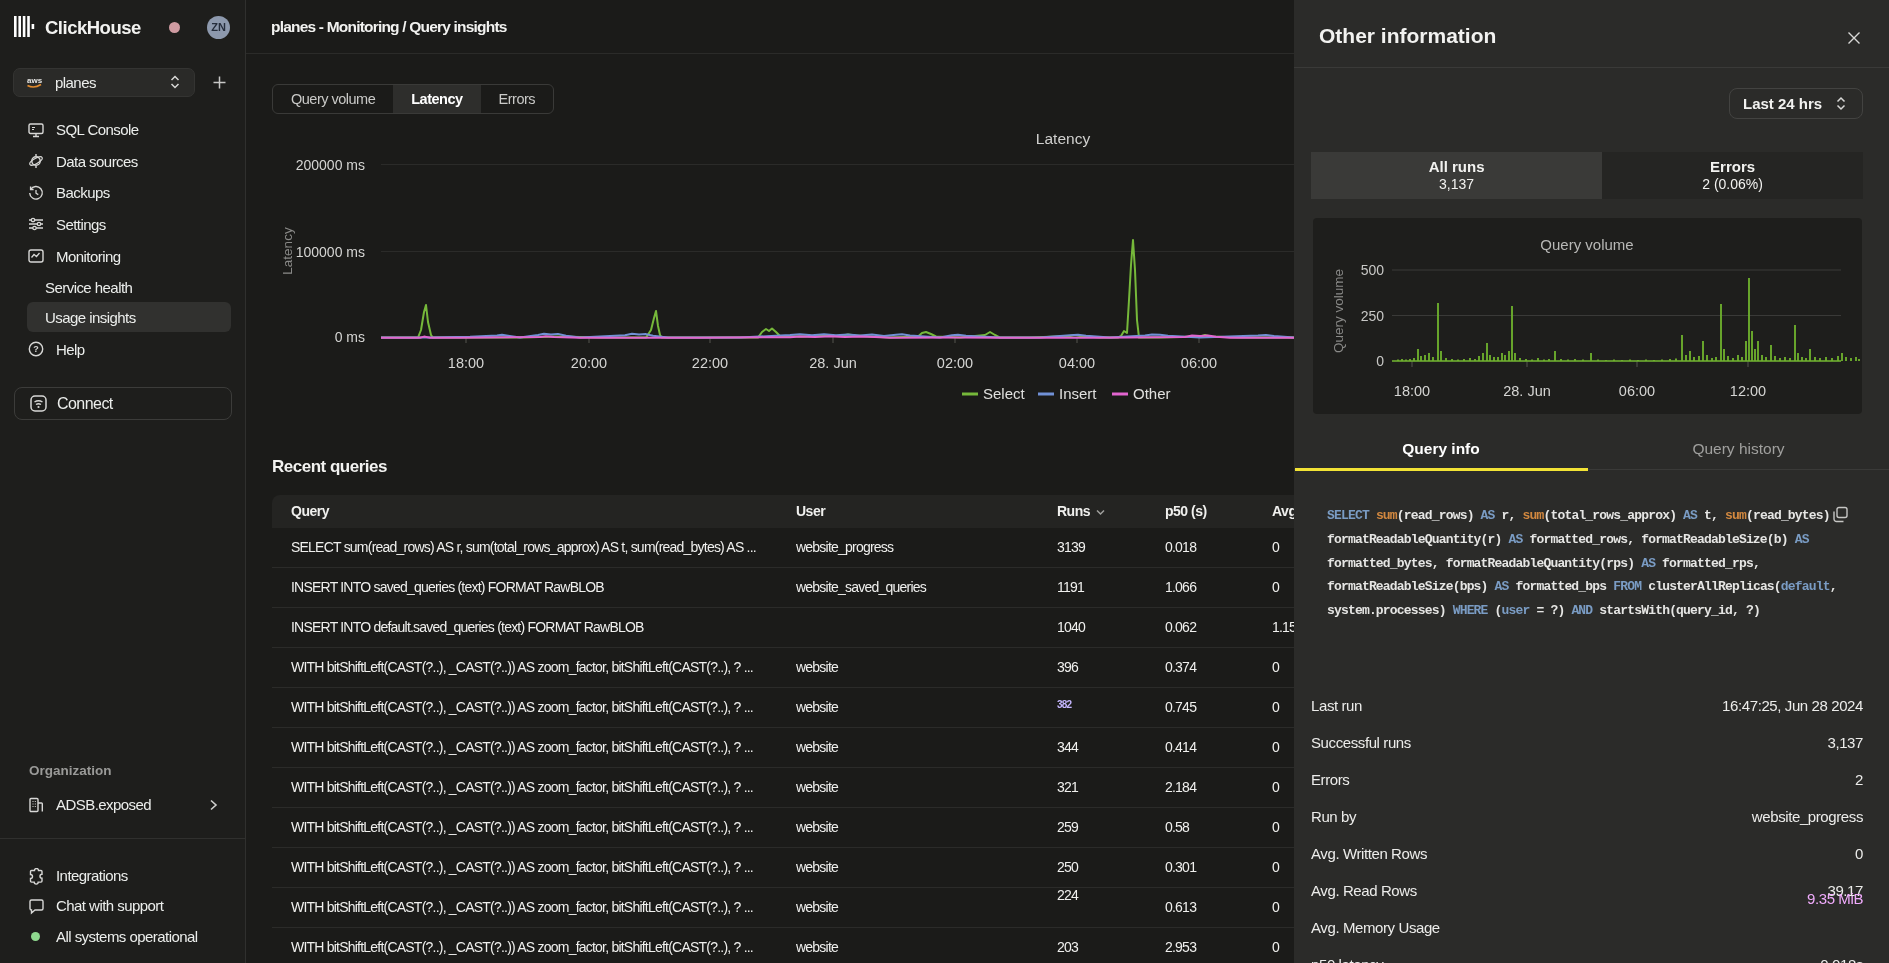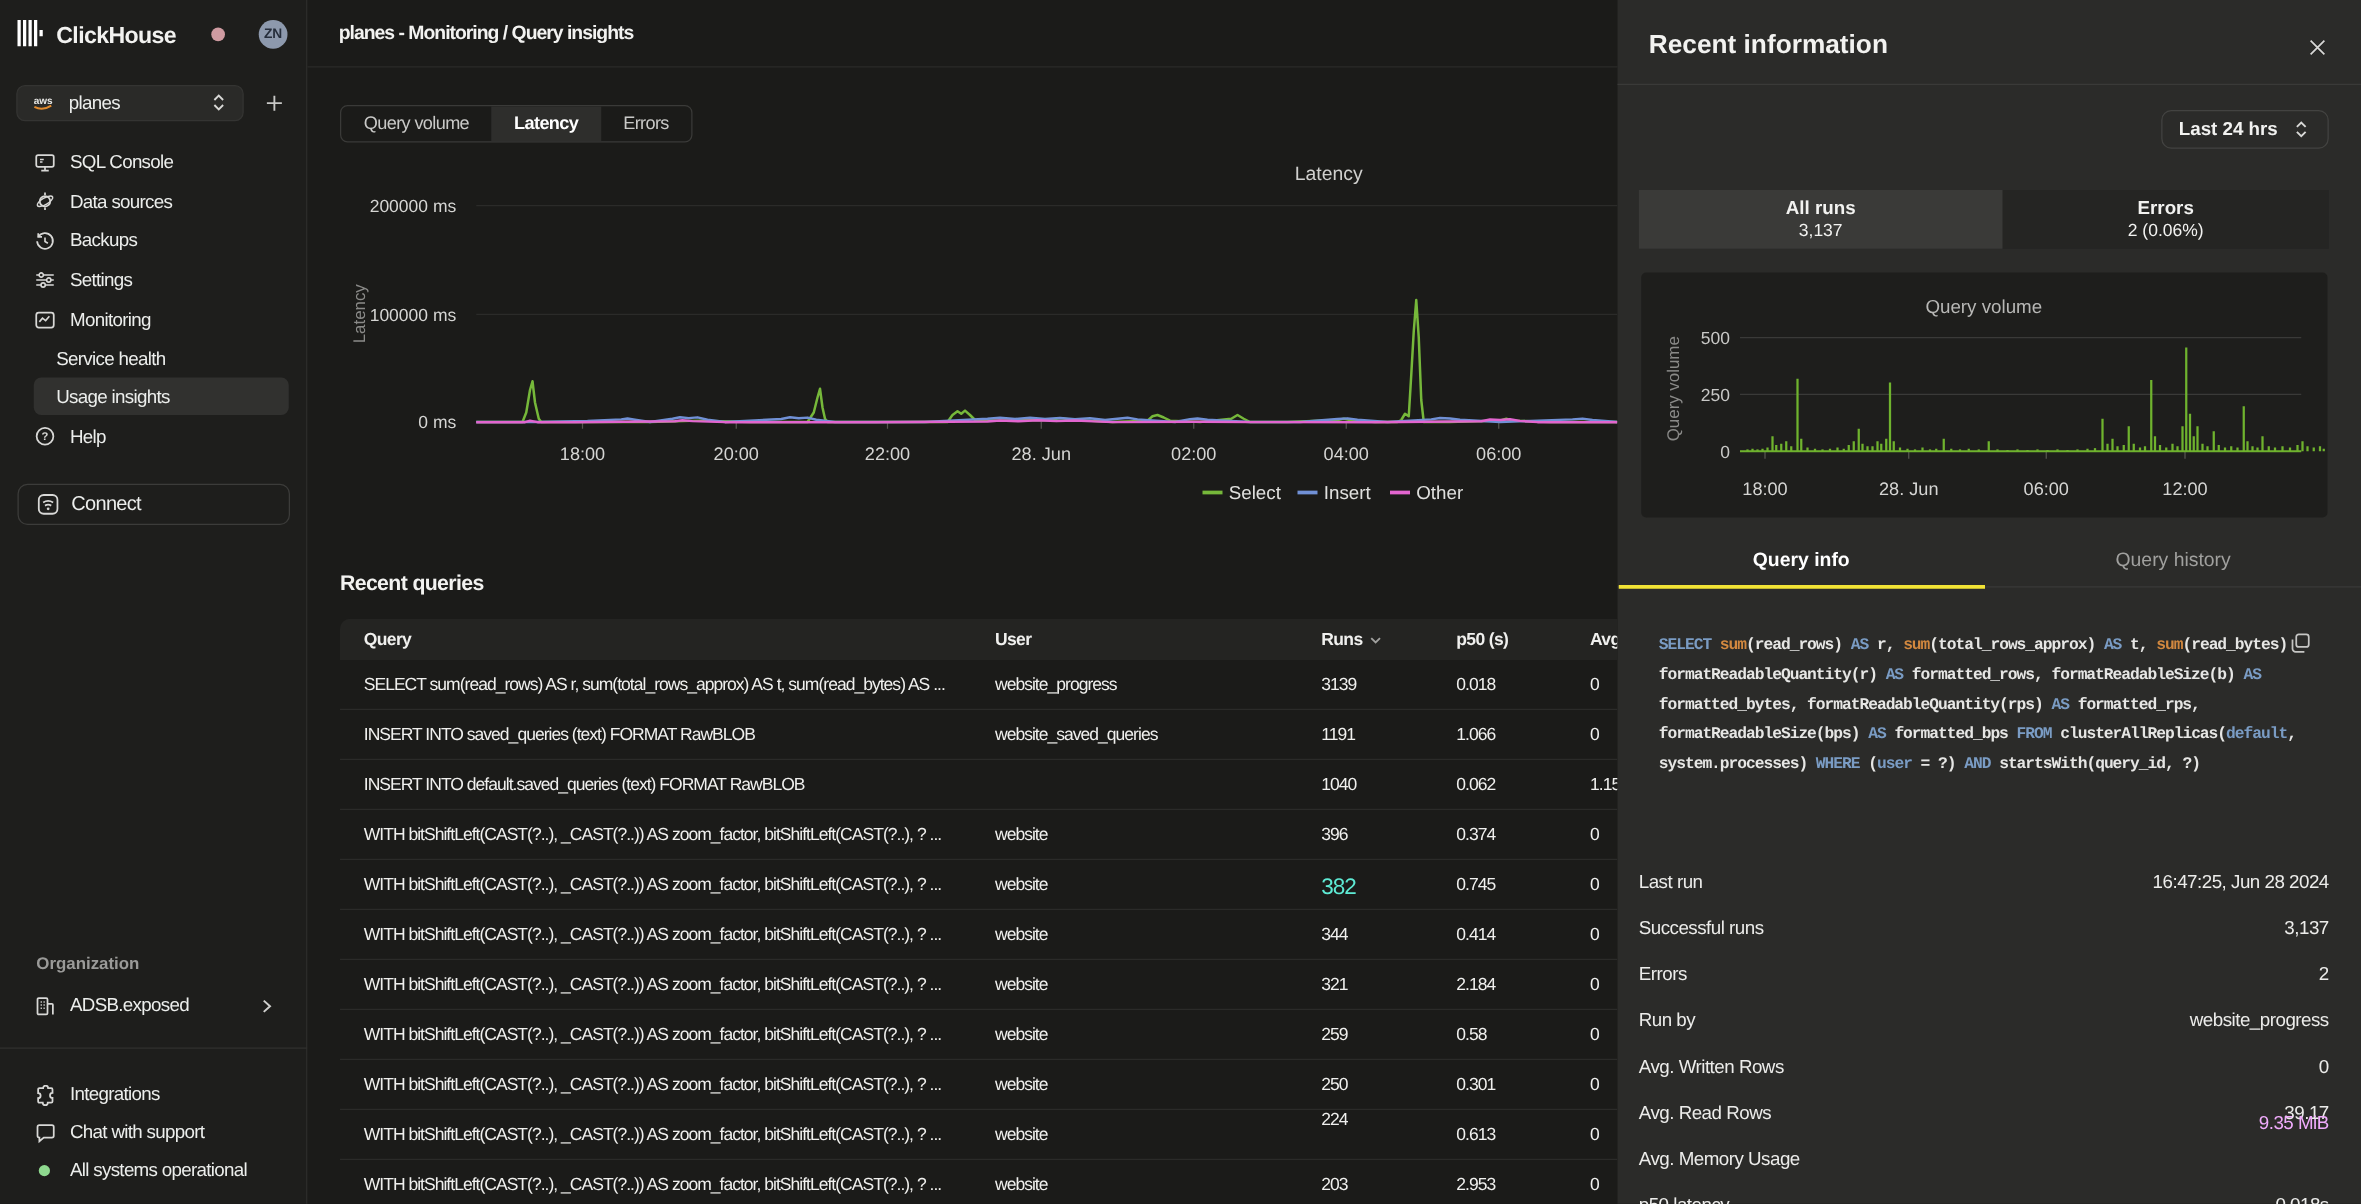--- a/index.html
+++ b/index.html
@@ -190,21 +190,21 @@
 <div style="position:absolute; font-size:14px; letter-spacing:-0.78px; color:#f0f0ee; white-space:nowrap; left:1000px; top:124px;">1.15</div>
 <div style="position:absolute; left:0; top:152px; width:1022px; height:1px; background:#2b2b29;"></div>
 <div style="position:absolute; font-size:14px; letter-spacing:-0.78px; color:#f0f0ee; white-space:nowrap; left:19px; top:164px;">WITH bitShiftLeft(CAST(?..), _CAST(?..)) AS zoom_factor, bitShiftLeft(CAST(?..), ? ...</div>
 <div style="position:absolute; font-size:14px; letter-spacing:-0.78px; color:#f0f0ee; white-space:nowrap; left:524px; top:164px;">website</div>
 <div style="position:absolute; font-size:14px; letter-spacing:-0.78px; color:#f0f0ee; white-space:nowrap; left:785px; top:164px;">396</div>
 <div style="position:absolute; font-size:14px; letter-spacing:-0.78px; color:#f0f0ee; white-space:nowrap; left:893px; top:164px;">0.374</div>
 <div style="position:absolute; font-size:14px; letter-spacing:-0.78px; color:#f0f0ee; white-space:nowrap; left:1000px; top:164px;">0</div>
 <div style="position:absolute; left:0; top:192px; width:1022px; height:1px; background:#2b2b29;"></div>
 <div style="position:absolute; font-size:14px; letter-spacing:-0.78px; color:#f0f0ee; white-space:nowrap; left:19px; top:204px;">WITH bitShiftLeft(CAST(?..), _CAST(?..)) AS zoom_factor, bitShiftLeft(CAST(?..), ? ...</div>
 <div style="position:absolute; font-size:14px; letter-spacing:-0.78px; color:#f0f0ee; white-space:nowrap; left:524px; top:204px;">website</div>
-<div style="position:absolute; font-size:18px; letter-spacing:-0.78px; color:#5eead4; white-space:nowrap; left:785px; top:204px;">382</div>
+<div style="position:absolute; font-size:10px; letter-spacing:-0.78px; color:#c4b5fd; white-space:nowrap; left:785px; top:204px;font-weight:bold;">382</div>
 <div style="position:absolute; font-size:14px; letter-spacing:-0.78px; color:#f0f0ee; white-space:nowrap; left:893px; top:204px;">0.745</div>
 <div style="position:absolute; font-size:14px; letter-spacing:-0.78px; color:#f0f0ee; white-space:nowrap; left:1000px; top:204px;">0</div>
 <div style="position:absolute; left:0; top:232px; width:1022px; height:1px; background:#2b2b29;"></div>
 <div style="position:absolute; font-size:14px; letter-spacing:-0.78px; color:#f0f0ee; white-space:nowrap; left:19px; top:244px;">WITH bitShiftLeft(CAST(?..), _CAST(?..)) AS zoom_factor, bitShiftLeft(CAST(?..), ? ...</div>
 <div style="position:absolute; font-size:14px; letter-spacing:-0.78px; color:#f0f0ee; white-space:nowrap; left:524px; top:244px;">website</div>
 <div style="position:absolute; font-size:14px; letter-spacing:-0.78px; color:#f0f0ee; white-space:nowrap; left:785px; top:244px;">344</div>
 <div style="position:absolute; font-size:14px; letter-spacing:-0.78px; color:#f0f0ee; white-space:nowrap; left:893px; top:244px;">0.414</div>
 <div style="position:absolute; font-size:14px; letter-spacing:-0.78px; color:#f0f0ee; white-space:nowrap; left:1000px; top:244px;">0</div>
 <div style="position:absolute; left:0; top:272px; width:1022px; height:1px; background:#2b2b29;"></div>
 <div style="position:absolute; font-size:14px; letter-spacing:-0.78px; color:#f0f0ee; white-space:nowrap; left:19px; top:284px;">WITH bitShiftLeft(CAST(?..), _CAST(?..)) AS zoom_factor, bitShiftLeft(CAST(?..), ? ...</div>
@@ -234,21 +234,21 @@
 <div style="position:absolute; font-size:14px; letter-spacing:-0.78px; color:#f0f0ee; white-space:nowrap; left:19px; top:444px;">WITH bitShiftLeft(CAST(?..), _CAST(?..)) AS zoom_factor, bitShiftLeft(CAST(?..), ? ...</div>
 <div style="position:absolute; font-size:14px; letter-spacing:-0.78px; color:#f0f0ee; white-space:nowrap; left:524px; top:444px;">website</div>
 <div style="position:absolute; font-size:14px; letter-spacing:-0.78px; color:#f0f0ee; white-space:nowrap; left:785px; top:444px;">203</div>
 <div style="position:absolute; font-size:14px; letter-spacing:-0.78px; color:#f0f0ee; white-space:nowrap; left:893px; top:444px;">2.953</div>
 <div style="position:absolute; font-size:14px; letter-spacing:-0.78px; color:#f0f0ee; white-space:nowrap; left:1000px; top:444px;">0</div>
 
 </div>
 </div>
 
 <div id="panel">
-  <div class="abs" style="left:25px; top:24px; font-size:21px; font-weight:700;">Recent information</div>
+  <div class="abs" style="left:25px; top:24px; font-size:21px; font-weight:700;">Other information</div>
   <svg class="abs" style="left:552px; top:30px;" width="16" height="16" viewBox="0 0 16 16">
     <path d="M2.5 2.5 L13.5 13.5 M13.5 2.5 L2.5 13.5" stroke="#d8d8d6" stroke-width="1.4"></path>
   </svg>
   <div class="abs" style="left:0; top:67px; width:595px; height:1px; background:#3a3a38;"></div>
 
   <div class="abs" style="left:435px; top:88px; width:134px; height:31px; border:1px solid #434341; border-radius:8px;"></div>
   <div class="abs" style="left:449px; top:95px; font-size:15px; font-weight:600; color:#f2f2f0;">Last 24 hrs</div>
   <svg class="abs" style="left:541px; top:95px;" width="12" height="17" viewBox="0 0 12 17">
     <path d="M2.5 6.5 L6 3 L9.5 6.5" stroke="#d8d8d6" stroke-width="1.5" fill="none"></path>
     <path d="M2.5 10.5 L6 14 L9.5 10.5" stroke="#d8d8d6" stroke-width="1.5" fill="none"></path>

